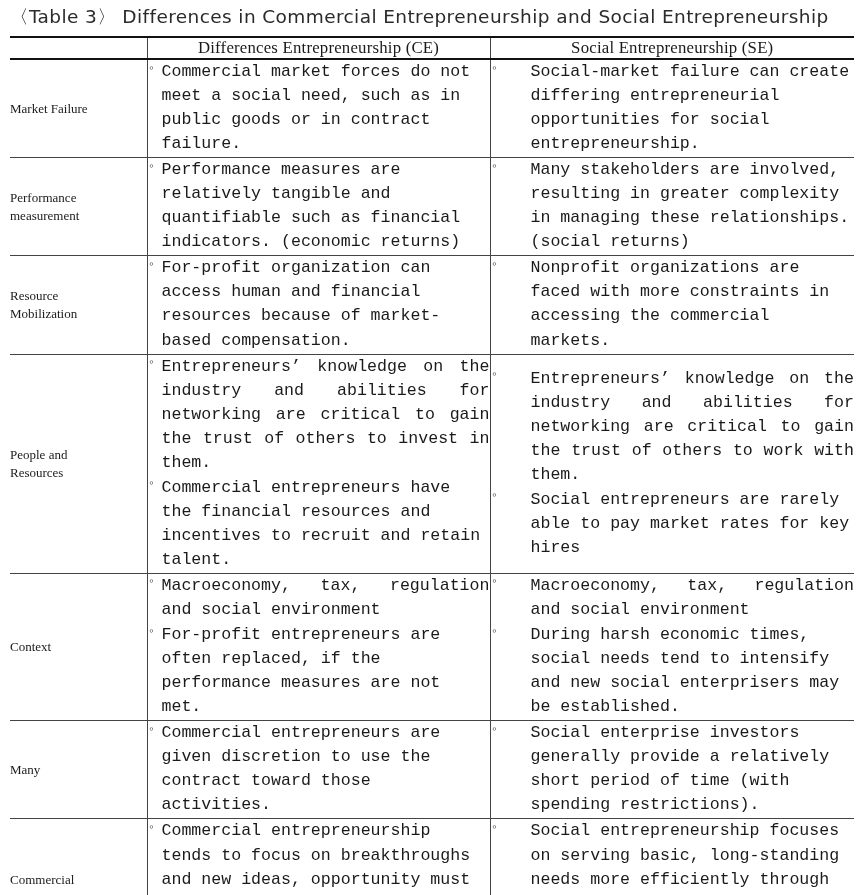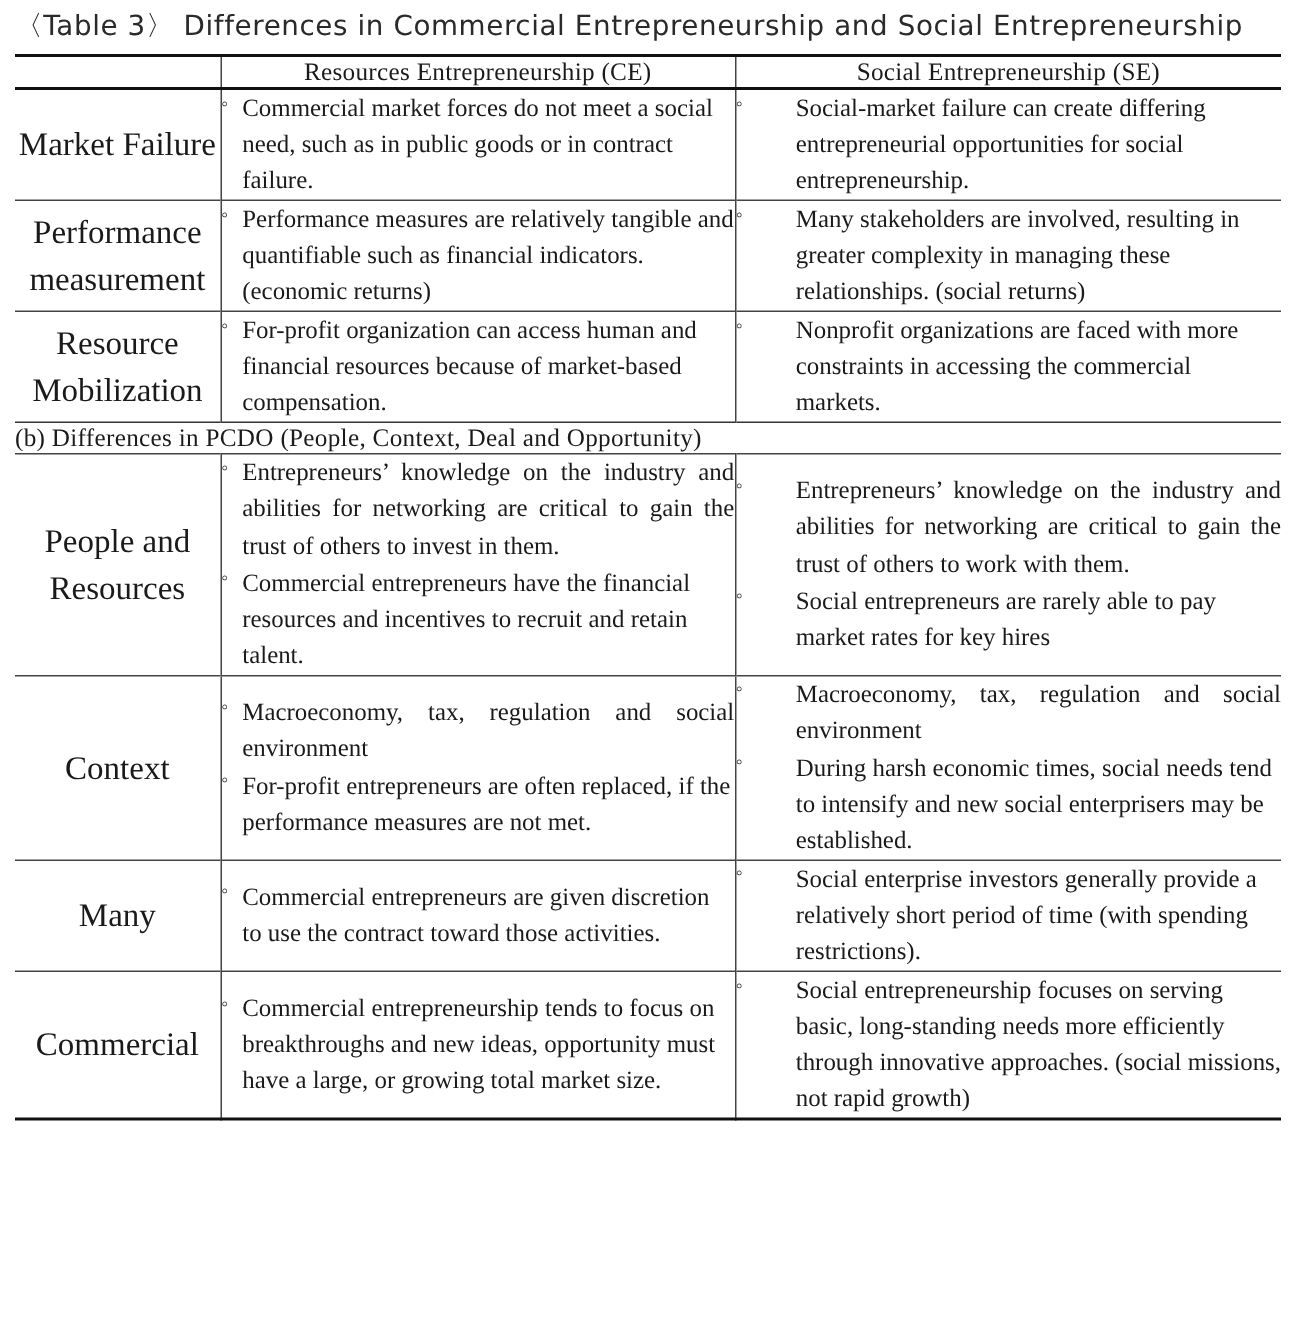--- a/index.html
+++ b/index.html
@@ -67,29 +67,30 @@
   thead th.hcol { border-left: 1.1px solid #444; }
 
   .secrow td {
     padding: 4px 0 5px 8px;
     text-align: left;
     font-size: 16.8px;
     letter-spacing: 0.2px;
   }
 
   td.rowlabel {
-    text-align: center;
+    text-align: left;
     line-height: 1.38;
     padding: 5px 6px;
-    font-size: 22px;
+    font-size: 13px;
   }
   td.cell {
     border-left: 1.1px solid #444;
     padding: 8px 9px 9px 7px;
     vertical-align: top;
+    font-family: Liberation Mono, monospace;
   }
 
   ul.bl {
     list-style: none;
     margin: 0;
     padding: 0;
   }
   ul.bl > li {
     position: relative;
     padding-left: 14px;
@@ -131,21 +132,21 @@
   <table class="t3">
     <colgroup>
       <col class="c-label">
       <col class="c-ce">
       <col class="c-se">
     </colgroup>
 
     <thead>
       <tr class="rule-top rule-bottom">
         <th></th>
-        <th class="hcol">Resources Entrepreneurship (CE)</th>
+        <th class="hcol">Differences Entrepreneurship (CE)</th>
         <th class="hcol">Social Entrepreneurship (SE)</th>
       </tr>
     </thead>
 
     <tbody id="tbody">
         <tr class="rule-thin">
           <td class="rowlabel">Market Failure</td>
           <td class="cell ce">
             <ul class="bl">
               <li>Commercial market forces do not meet a social need, such as in public goods or in contract failure.</li>
@@ -176,23 +177,20 @@
             <ul class="bl">
               <li>For-profit organization can access human and financial resources because of market-based compensation.</li>
             </ul>
           </td>
           <td class="cell se">
             <ul class="bl">
               <li>Nonprofit organizations are faced with more constraints in accessing the commercial markets.</li>
             </ul>
           </td>
         </tr>
-        <tr class="secrow rule-section">
-          <td colspan="3">(b) Differences in PCDO (People, Context, Deal and Opportunity)</td>
-        </tr>
         <tr class="rule-thin">
           <td class="rowlabel">People and<br>Resources</td>
           <td class="cell ce">
             <ul class="bl">
               <li>Entrepreneurs’ knowledge on the industry and abilities for networking are critical to gain the trust of others to invest in them.</li>
               <li>Commercial entrepreneurs have the financial resources and incentives to recruit and retain talent.</li>
             </ul>
           </td>
           <td class="cell se">
             <ul class="bl">

